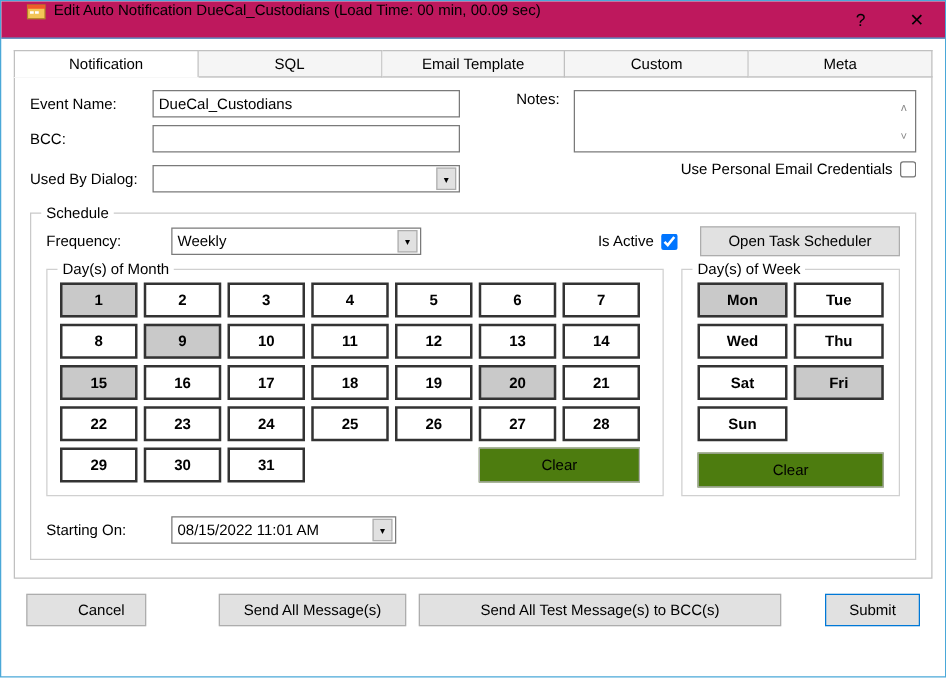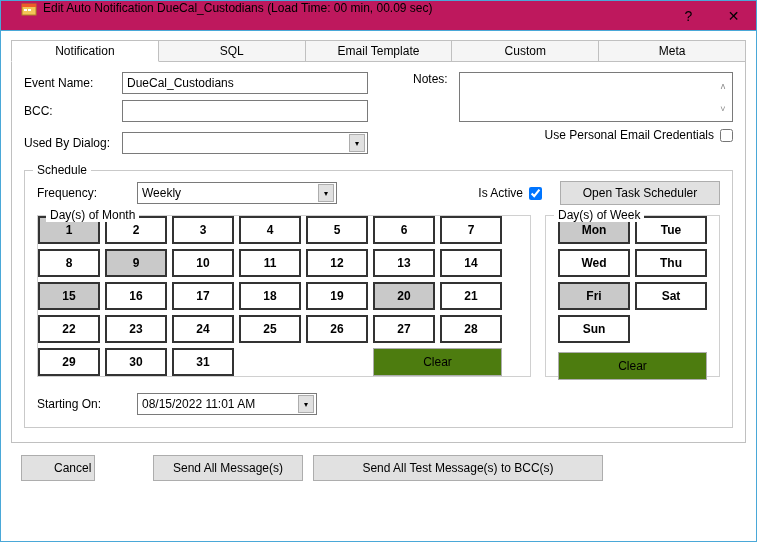--- a/index.html
+++ b/index.html
@@ -157,20 +157,21 @@
     border: 1px solid #adadad;
     background: #e1e1e1;
     font-family: inherit; font-size: 12px;
     cursor: pointer;
   }
   .dom-dow-row {
     display: flex; gap: 14px; margin-top: 10px;
   }
   .subgroup {
     border: 1px solid #d0d0d0;
+    padding: 10px;
     position: relative;
   }
   .subgroup > .legend {
     position: absolute; top: -8px; left: 8px;
     background: #fff; padding: 0 4px; font-size: 12px;
   }
   .dom { width: 494px; }
   .dow { flex: 1; }
   .day-grid {
     display: grid;
@@ -209,21 +210,21 @@
     gap: 10px;
   }
   .btn {
     border: 1px solid #adadad;
     background: #e1e1e1;
     font-family: inherit; font-size: 12px;
     cursor: pointer;
     height: 26px;
     padding: 0 8px;
   }
-  .btn.cancel { width: 74px; padding-left: 32px; }
+  .btn.cancel { width: 96px; padding-left: 32px; }
   .btn.sam { width: 150px; margin-left: 48px;}
   .btn.satm { flex: 0 0 290px; }
   .btn.submit { width: 76px; border: 1px solid #0078d7; }
   .bottom-bar .spacer { flex: 1; }
 </style>
 </head>
 <body>
 
 <div class="titlebar">
   <span class="app-icon">
@@ -340,22 +341,22 @@
               <button class="clear-btn">Clear</button>
             </div>
         </div>
         <div class="subgroup dow">
           <span class="legend">Day(s) of Week</span>
           <div class="day-grid" id="dow-grid">
               <button class="day-btn selected">Mon</button>
               <button class="day-btn">Tue</button>
               <button class="day-btn">Wed</button>
               <button class="day-btn">Thu</button>
+              <button class="day-btn">Sat</button>
               <button class="day-btn selected">Fri</button>
-              <button class="day-btn">Sat</button>
               <button class="day-btn">Sun</button>
               <div></div>
               <button class="clear-btn">Clear</button>
             </div>
         </div>
       </div>
 
       <div class="start-row">
         <label>Starting On:</label>
         <div class="combo">
@@ -364,14 +365,15 @@
         </div>
       </div>
     </div>
   </div>
 
   <div class="bottom-bar">
     <button class="btn cancel">Cancel</button>
     <button class="btn sam">Send All Message(s)</button>
     <button class="btn satm">Send All Test Message(s) to BCC(s)</button>
     <span class="spacer"></span>
+    <button class="btn submit">Submit</button>
   </div>
 </div>
 
 </body></html>

